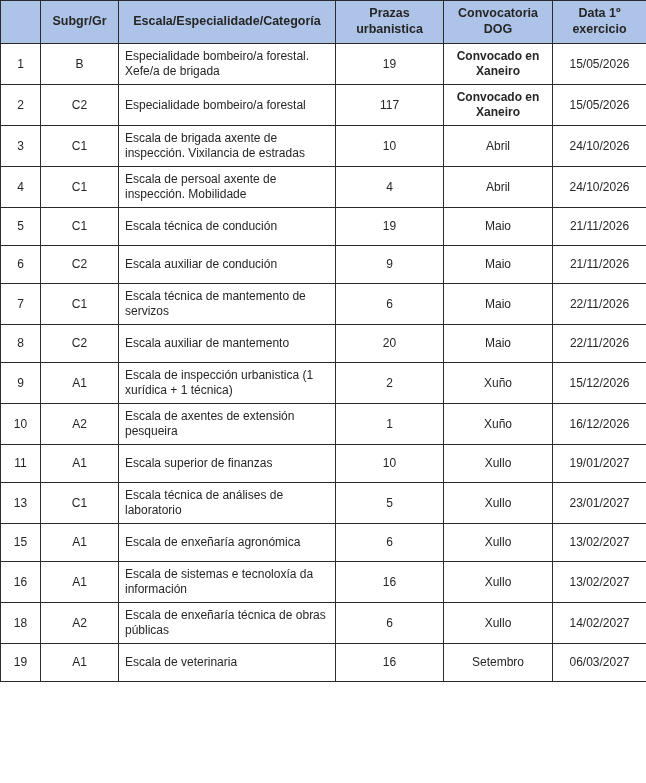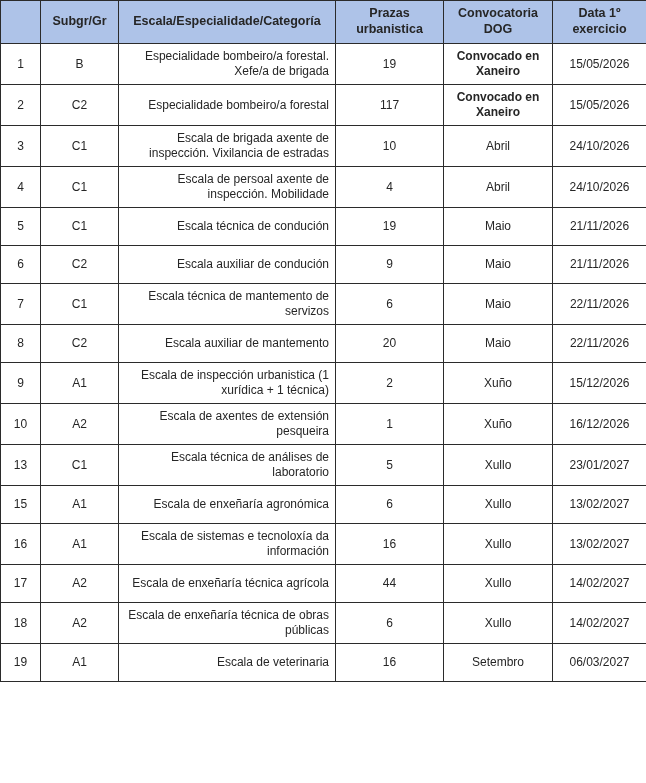--- a/index.html
+++ b/index.html
@@ -48,21 +48,21 @@
   #schedule-table thead th.th-blank { background: #aec3e8; }
 
   .cell-num,
   .cell-subgr,
   .cell-prazas,
   .cell-convoc,
   .cell-data {
     text-align: center;
   }
   .cell-escala {
-    text-align: right;
+    text-align: left;
     padding-left: 8px;
     padding-right: 5px;
   }
   .cell-convoc.is-bold {
     font-weight: bold;
   }
   #schedule-table tbody tr {
     height: 38px;
   }
 </style>
@@ -172,20 +172,28 @@
       </tr>
       <tr>
         <td class="cell-num">10</td>
         <td class="cell-subgr">A2</td>
         <td class="cell-escala">Escala de axentes de extensión pesqueira</td>
         <td class="cell-prazas">1</td>
         <td class="cell-convoc">Xuño</td>
         <td class="cell-data">16/12/2026</td>
       </tr>
       <tr>
+        <td class="cell-num">11</td>
+        <td class="cell-subgr">A1</td>
+        <td class="cell-escala">Escala superior de finanzas</td>
+        <td class="cell-prazas">10</td>
+        <td class="cell-convoc">Xullo</td>
+        <td class="cell-data">19/01/2027</td>
+      </tr>
+      <tr>
         <td class="cell-num">13</td>
         <td class="cell-subgr">C1</td>
         <td class="cell-escala">Escala técnica de análises de laboratorio</td>
         <td class="cell-prazas">5</td>
         <td class="cell-convoc">Xullo</td>
         <td class="cell-data">23/01/2027</td>
       </tr>
       <tr>
         <td class="cell-num">15</td>
         <td class="cell-subgr">A1</td>
@@ -194,28 +202,20 @@
         <td class="cell-convoc">Xullo</td>
         <td class="cell-data">13/02/2027</td>
       </tr>
       <tr>
         <td class="cell-num">16</td>
         <td class="cell-subgr">A1</td>
         <td class="cell-escala">Escala de sistemas e tecnoloxía da información</td>
         <td class="cell-prazas">16</td>
         <td class="cell-convoc">Xullo</td>
         <td class="cell-data">13/02/2027</td>
-      </tr>
-      <tr>
-        <td class="cell-num">17</td>
-        <td class="cell-subgr">A2</td>
-        <td class="cell-escala">Escala de enxeñaría técnica agrícola</td>
-        <td class="cell-prazas">44</td>
-        <td class="cell-convoc">Xullo</td>
-        <td class="cell-data">14/02/2027</td>
       </tr>
       <tr>
         <td class="cell-num">18</td>
         <td class="cell-subgr">A2</td>
         <td class="cell-escala">Escala de enxeñaría técnica de obras públicas</td>
         <td class="cell-prazas">6</td>
         <td class="cell-convoc">Xullo</td>
         <td class="cell-data">14/02/2027</td>
       </tr>
       <tr>

